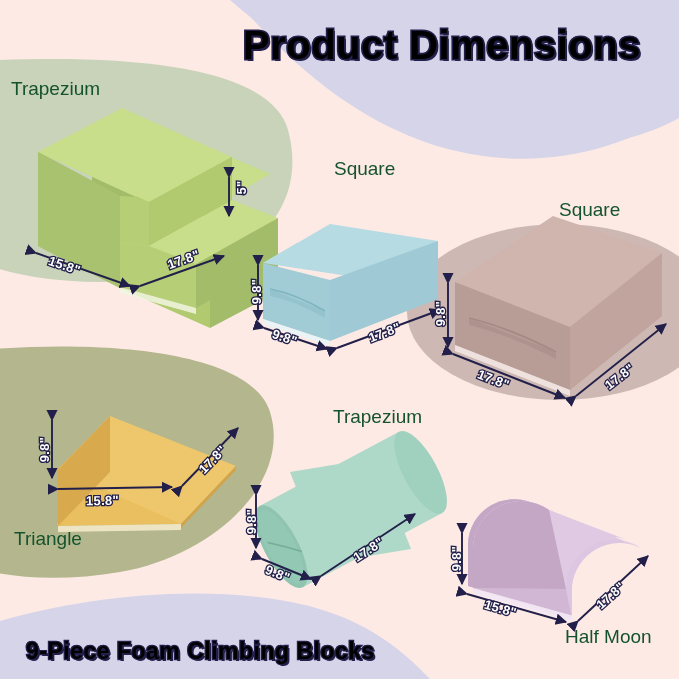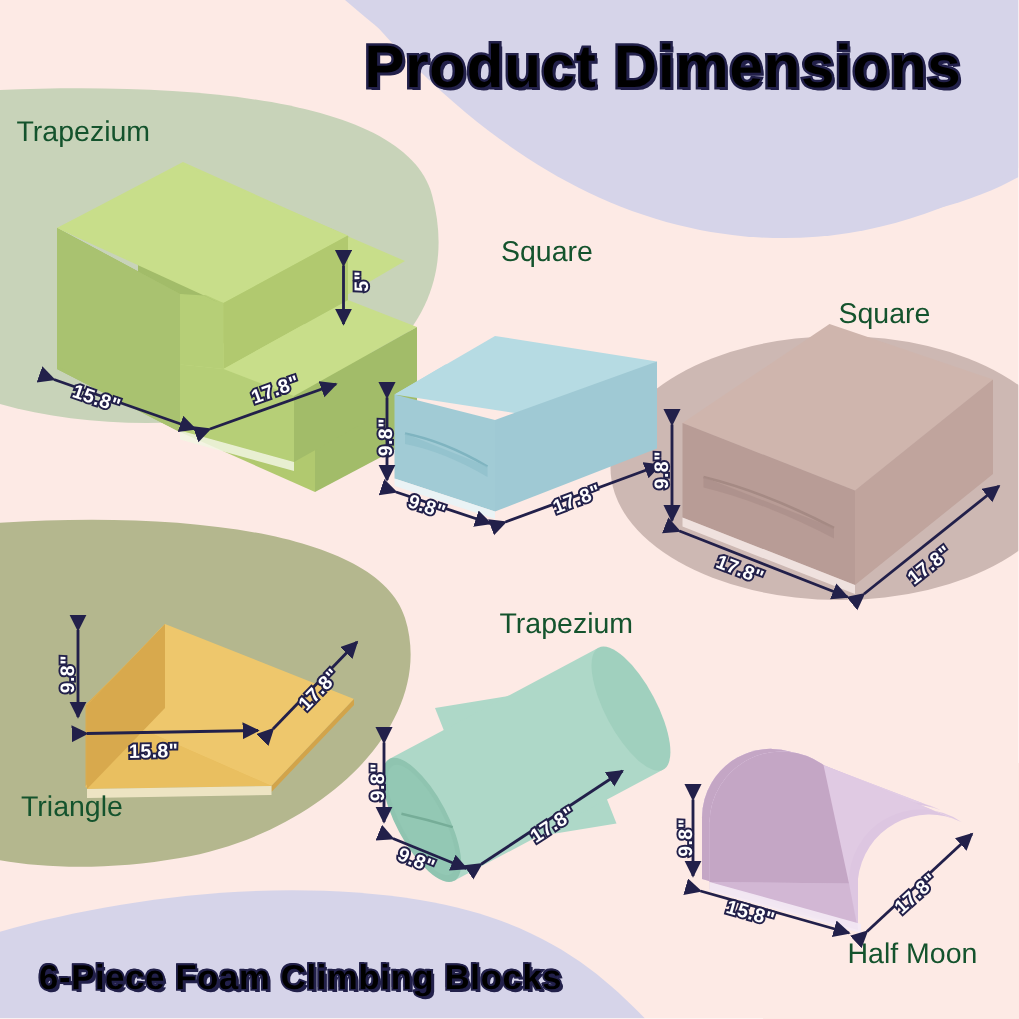--- a/index.html
+++ b/index.html
@@ -276,21 +276,21 @@
 
         <line x1="462" y1="533" x2="462" y2="584"></line>
         <line x1="467" y1="594" x2="566" y2="622"></line>
         <line x1="578" y1="621" x2="648" y2="556"></line>
       </g>
     </svg>
   </div>
 
   <div class="bubble" id="title-main">Product Dimensions</div>
 
-  <div class="bubble" id="title-bottom">6-Piece Foam Climbing Blocks</div>
+  <div class="bubble" id="title-bottom">9-Piece Foam Climbing Blocks</div>
 
   <div class="shape-label" id="label-trapezium">Trapezium</div>
   <div class="shape-label" id="label-square-1">Square</div>
   <div class="shape-label" id="label-square-2">Square</div>
   <div class="shape-label" id="label-triangle">Triangle</div>
   <div class="shape-label" id="label-cylinder">Trapezium</div>
   <div class="shape-label" id="label-halfmoon">Half Moon</div>
 
   <div class="dim" style="left:48px;  top:258px; transform:rotate(19deg);">15.8"</div>
   <div class="dim" style="left:167px; top:252px; transform:rotate(-20deg);">17.8"</div>

